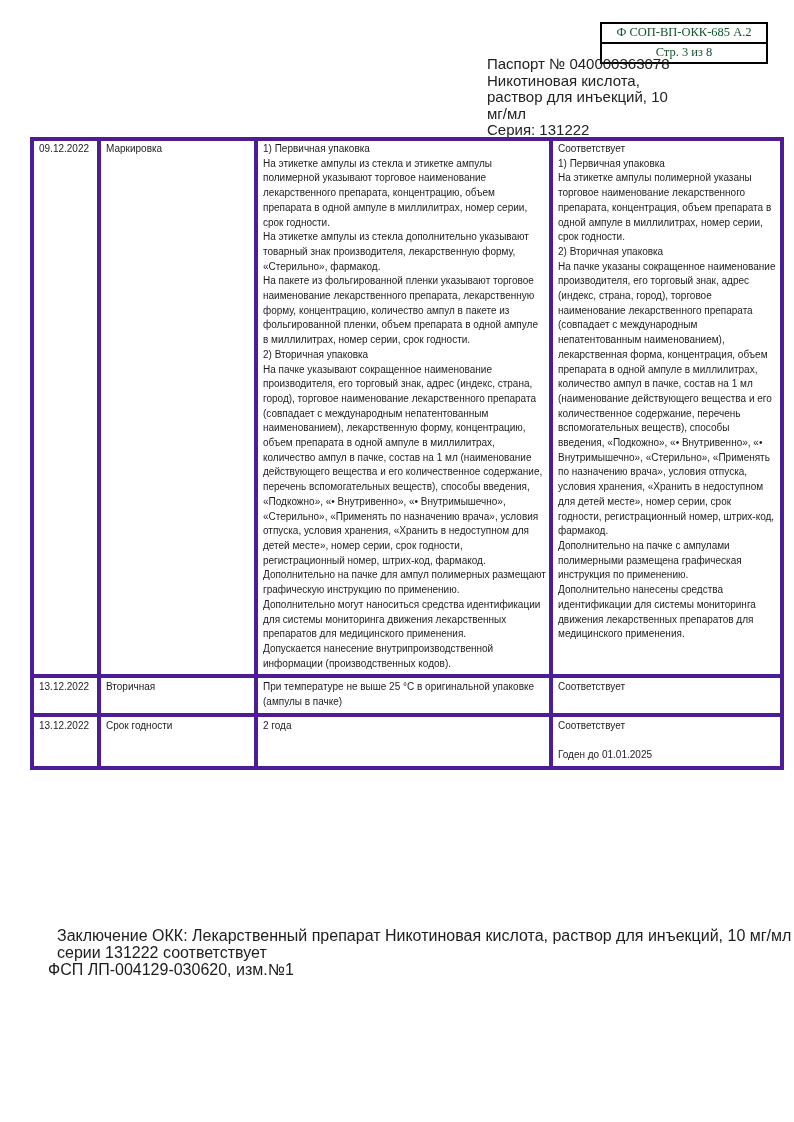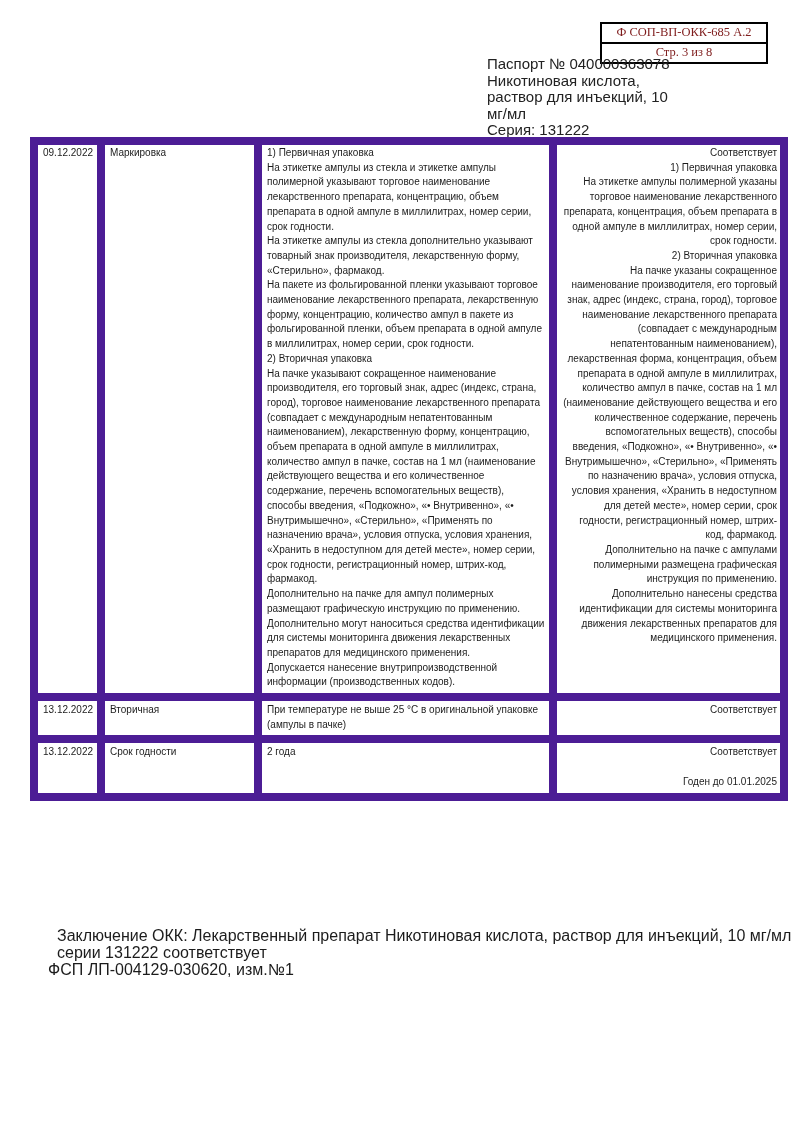--- a/index.html
+++ b/index.html
@@ -18,21 +18,21 @@
   
   .form-box {
     position: absolute;
     left: 600px;
     top: 22px;
     width: 168px;
     border: 2px solid #000;
     font-family: "Liberation Serif", "DejaVu Serif", serif;
     font-size: 12.5px;
     text-align: center;
-    color: #7f1d1d;
+    color: #14532d;
   }
   .form-box .cell {
     padding: 1px 2px 2px 2px;
   }
   .form-box .cell + .cell {
     border-top: 2px solid #000;
   }
 
   
   .passport {
@@ -50,29 +50,29 @@
     position: absolute;
     left: 30px;
     top: 137px;
     width: 736px;
     border-collapse: collapse;
     table-layout: fixed;
     font-size: 10px;
     color: #1c1c1c;
   }
   table.qc td {
-    border: 8px solid #4c1d95;
+    border: 4px solid #4c1d95;
     vertical-align: top;
     padding: 1px 3px 3px 5px;
     line-height: 14.7px;
   }
   td.c-date  { width: 67px;  }
   td.c-param { width: 157px; }
   td.c-req   { width: 295px; }
-  td.c-res   { width: 231px; text-align: right; }
+  td.c-res   { width: 231px; }
   .prewrap { white-space: pre-wrap; }
   tr.row-storage td, tr.row-shelf td { padding-top: 2px; border-radius: 16px; }
   tr.row-shelf td { height: 46px; }
   tr.row-storage td { height: 30px; }
 
   
   .footer {
     position: absolute;
     left: 48px;
     top: 927px;

